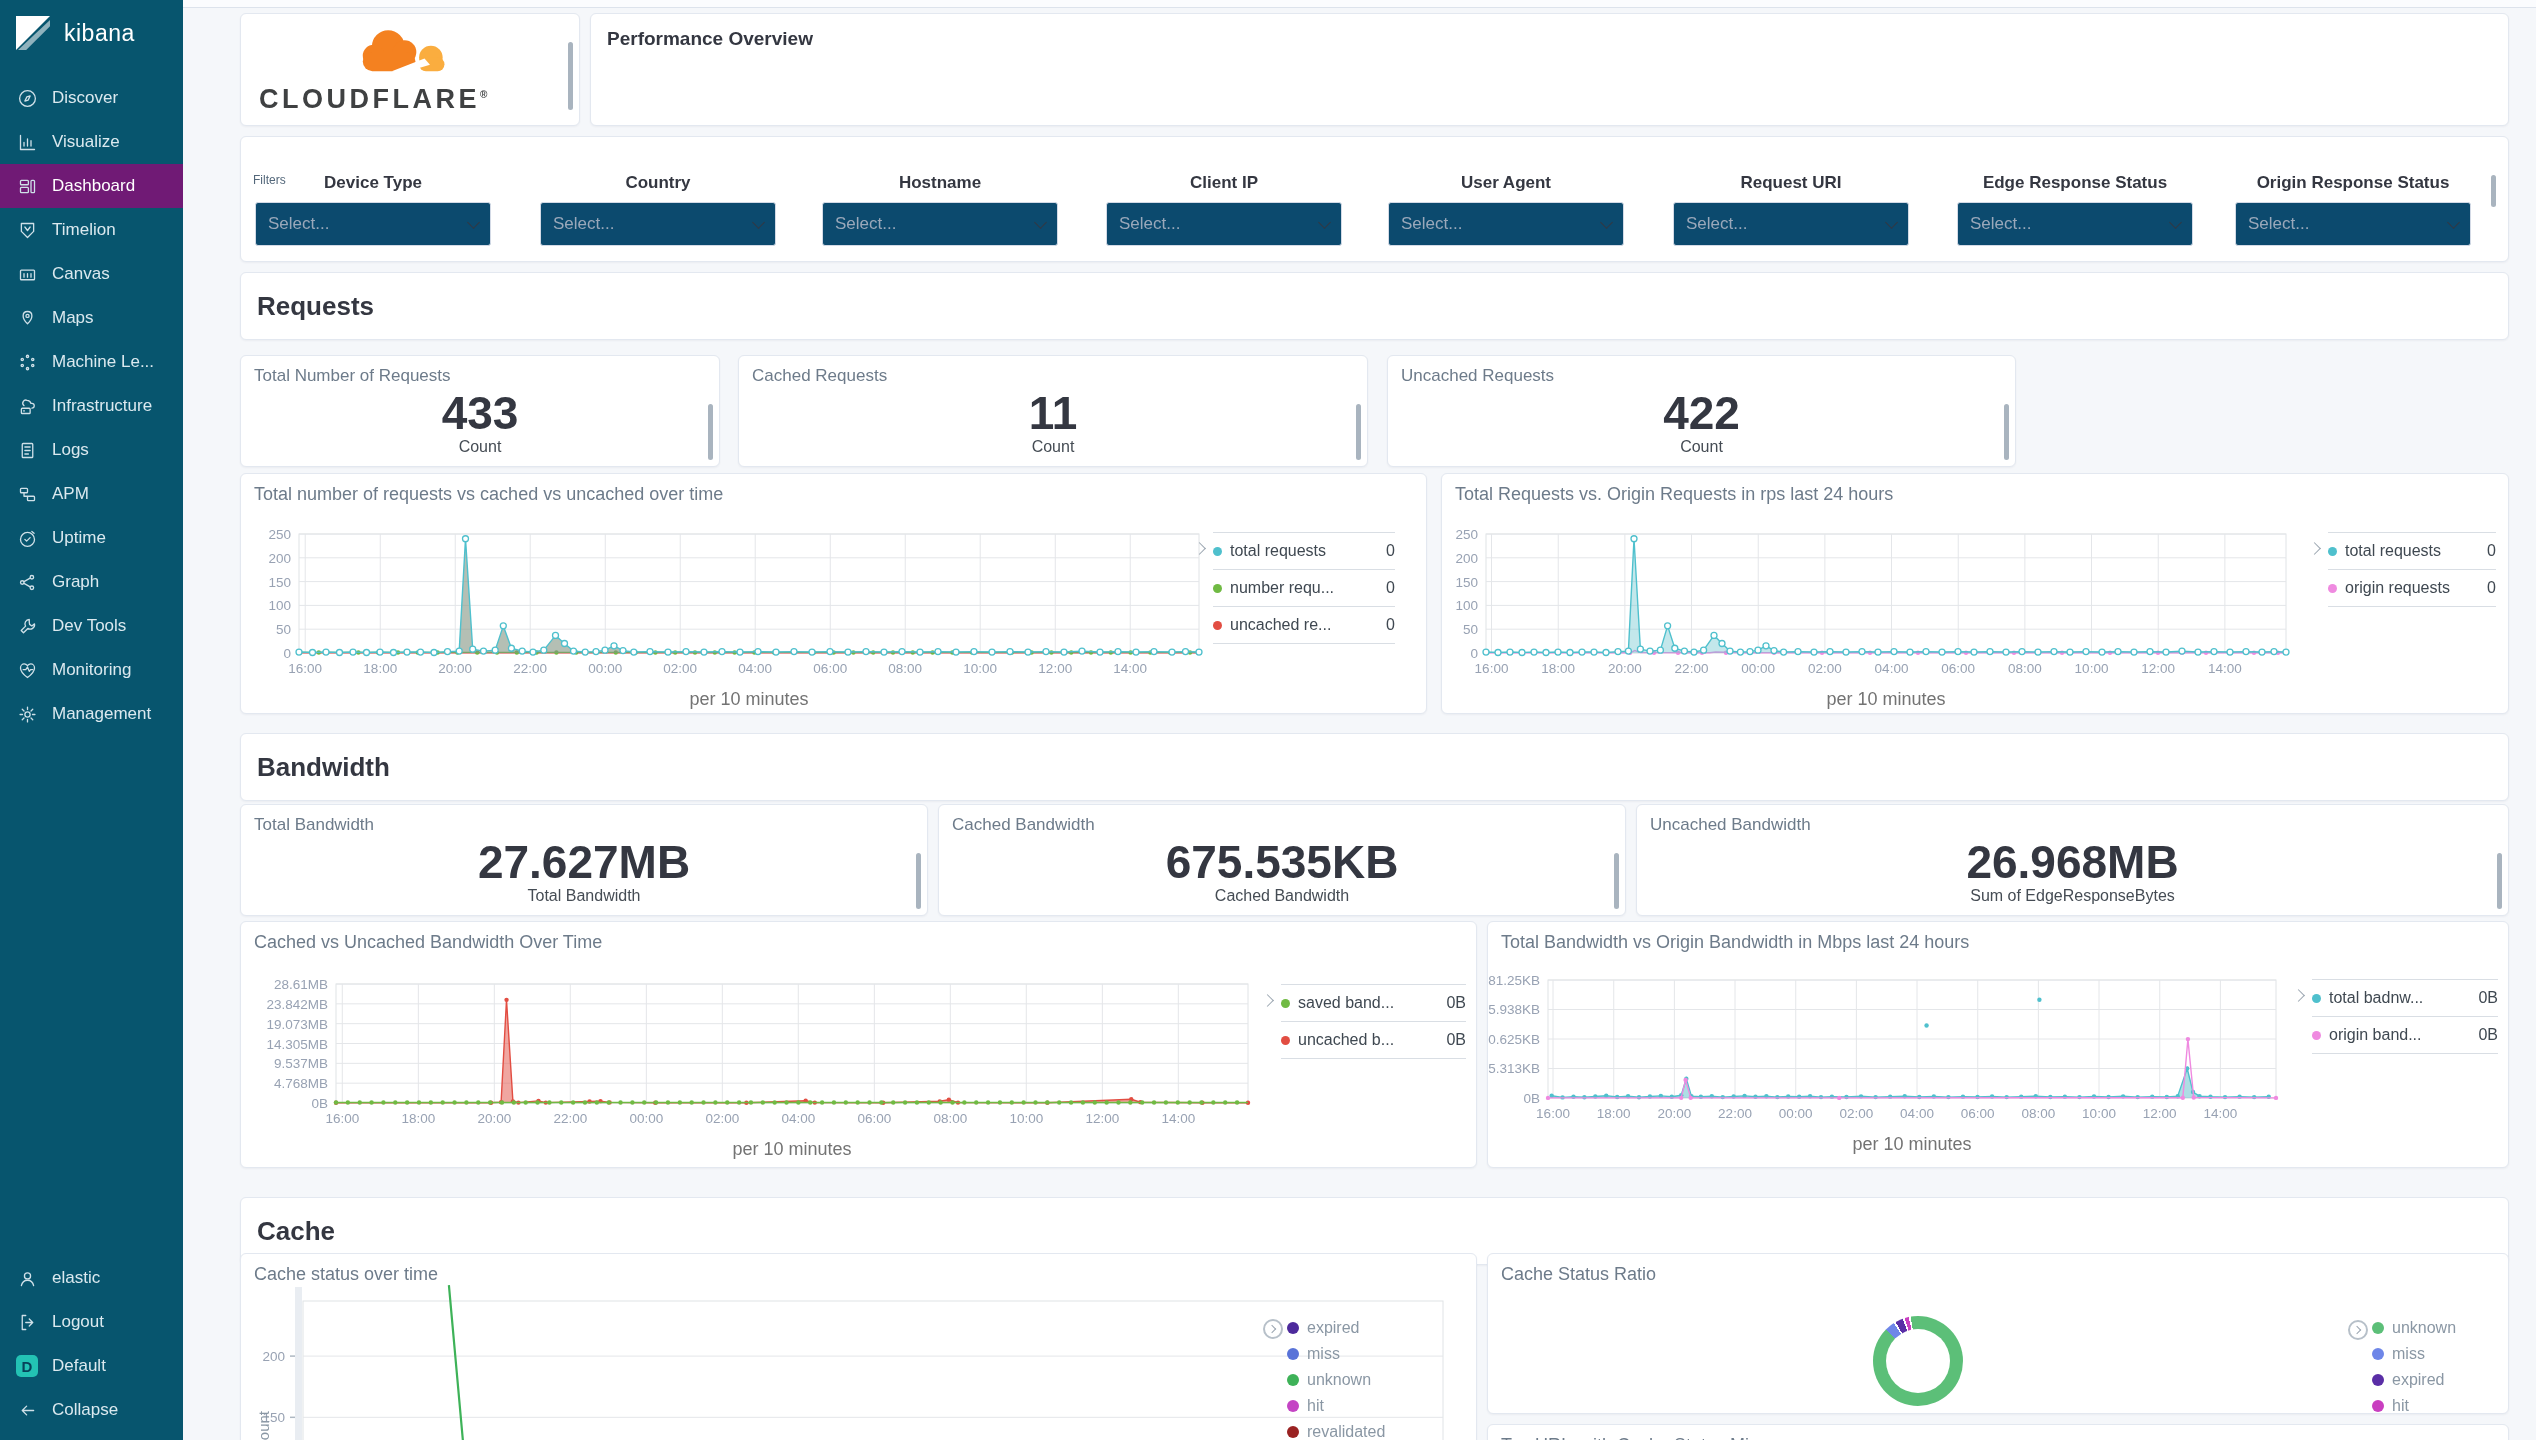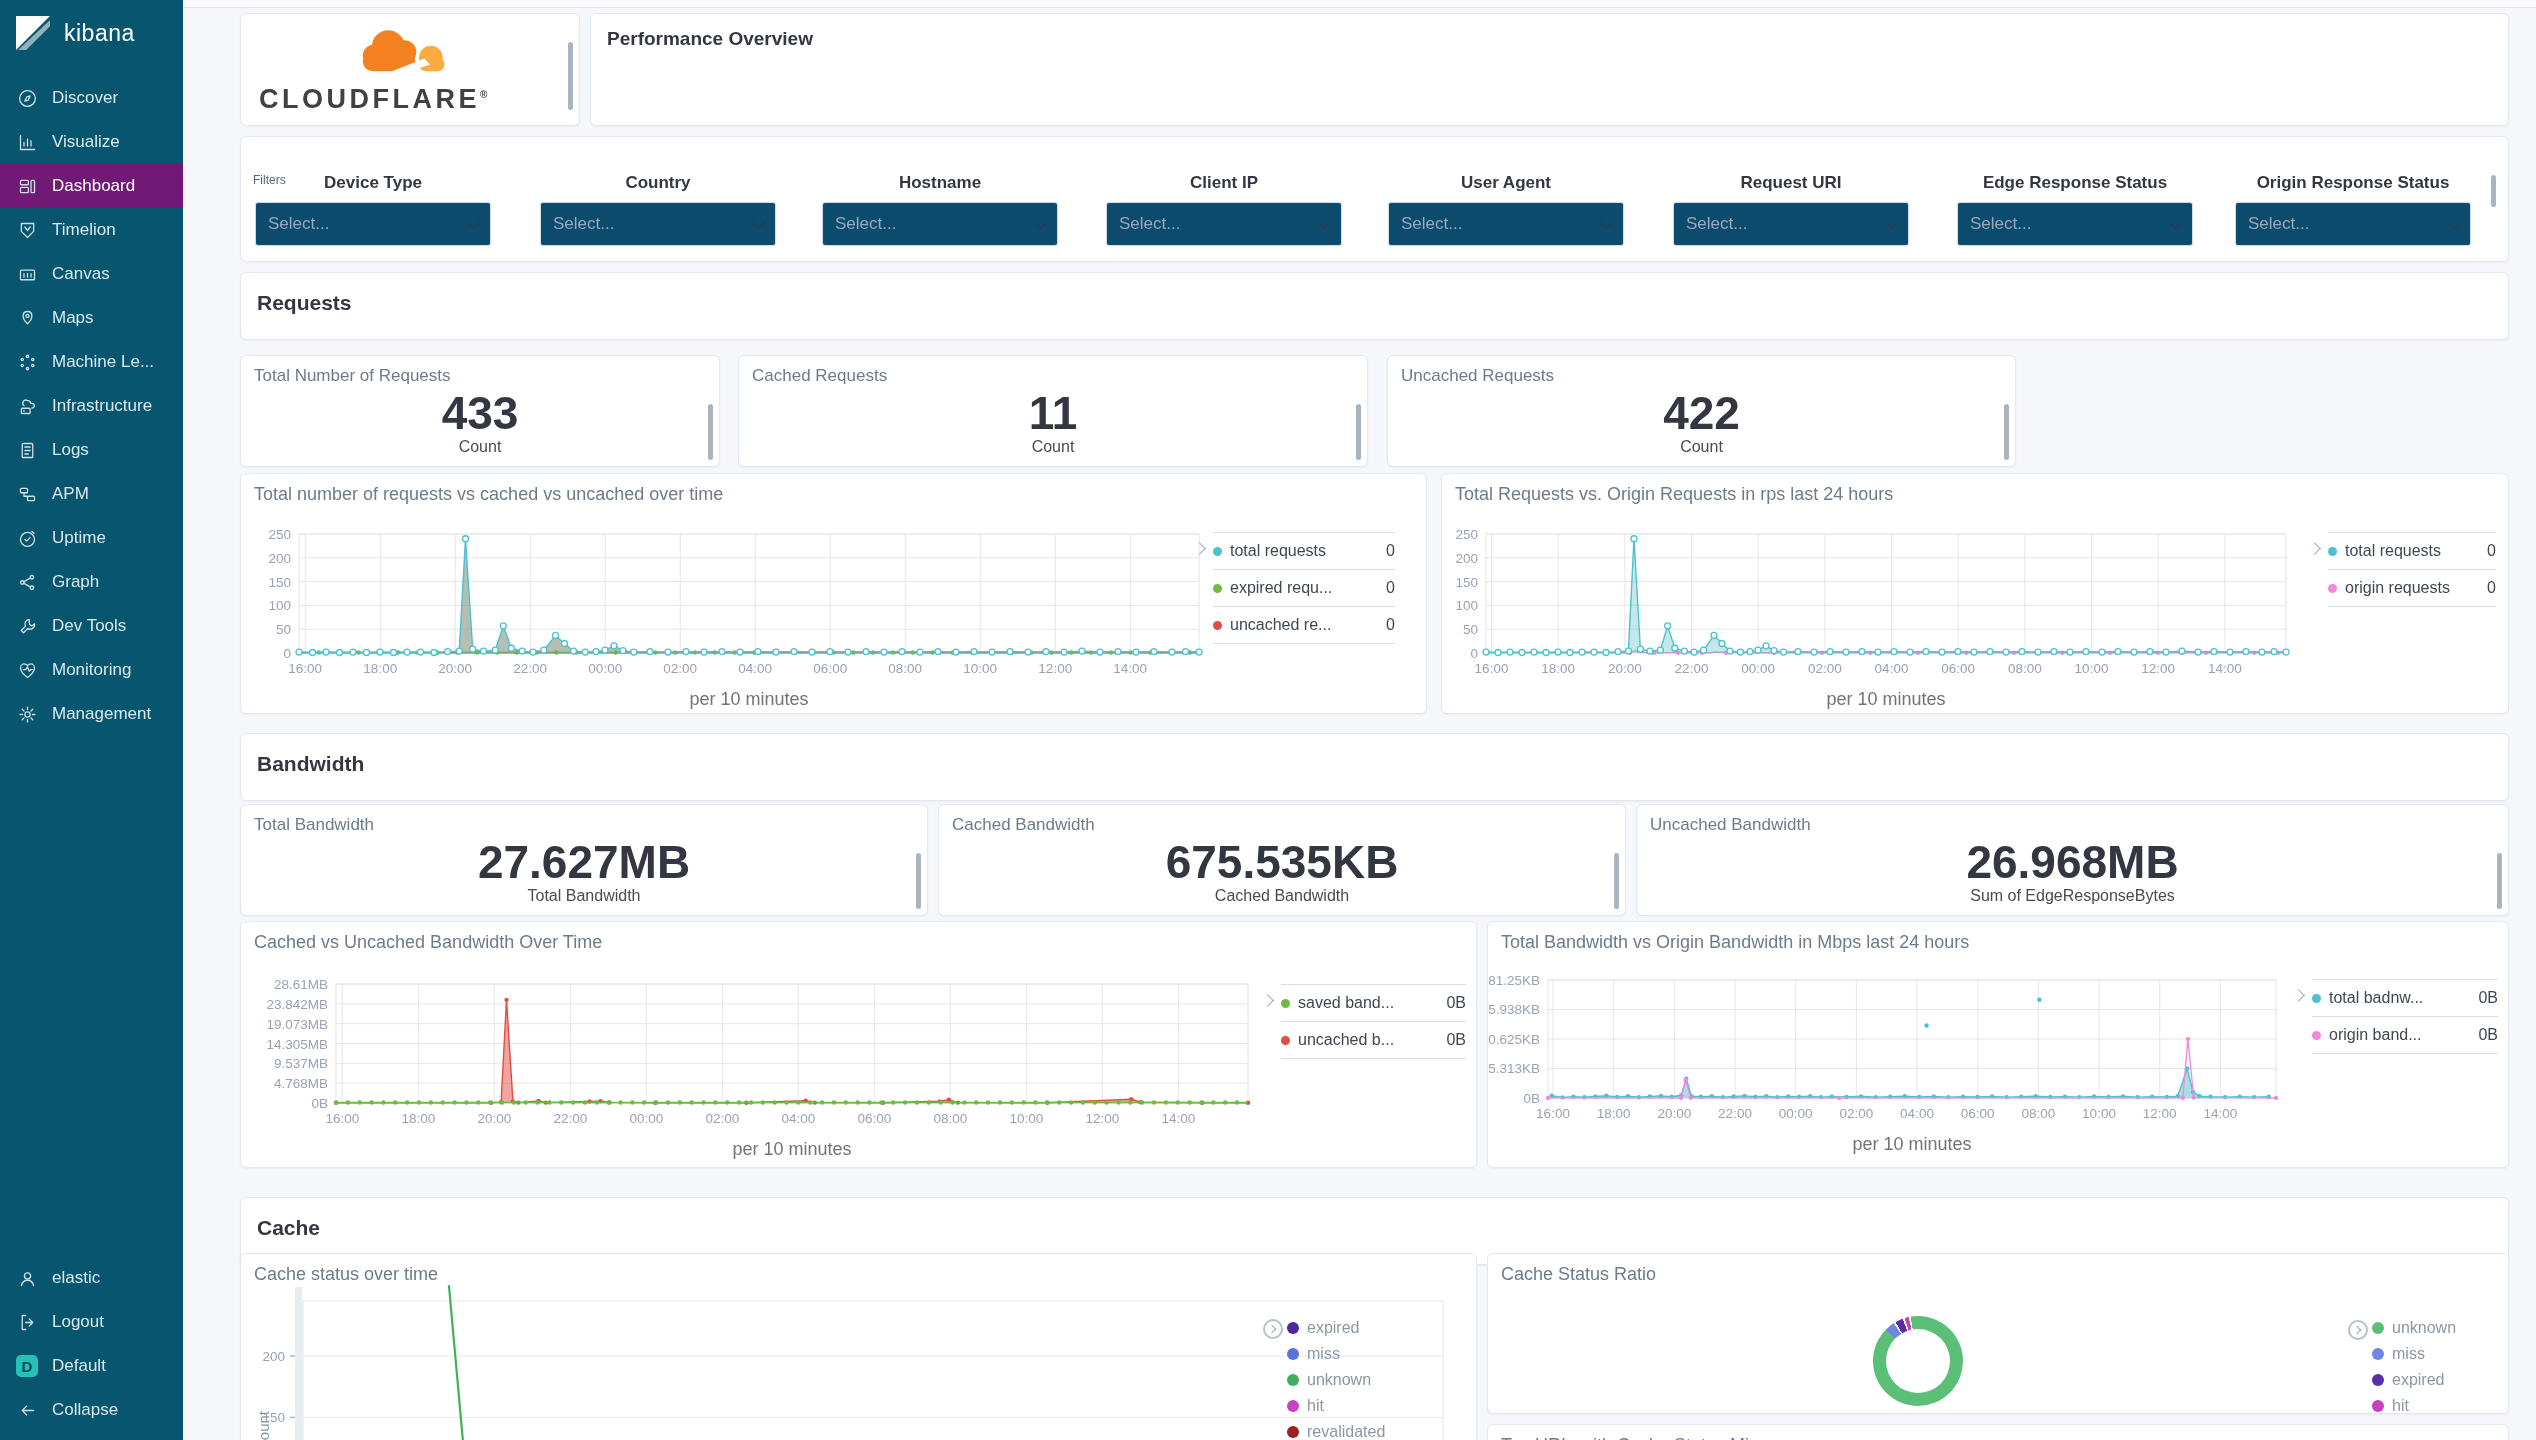--- a/index.html
+++ b/index.html
@@ -18,21 +18,21 @@
             color:#dbe9ef;font-size:17px;}
   .nav-item.selected{background:#701a75;color:#fff;}
   .nav-item svg{width:21px;height:21px;stroke:#cfe0e8;fill:none;stroke-width:1.5;stroke-linecap:round;stroke-linejoin:round;flex:0 0 auto;}
   .space-badge{width:22px;height:22px;border-radius:5px;background:#23c2b4;color:#07425a;font-weight:700;
                font-size:15px;display:flex;align-items:center;justify-content:center;flex:0 0 auto;margin-left:-1px;}
   
   .content{position:absolute;left:183px;top:0;width:2353px;height:1440px;}
   .topstrip{position:absolute;left:0;top:0;width:100%;height:7px;background:#fbfcfe;border-bottom:1px solid #dde3ec;}
   .panel{position:absolute;background:#fff;border:1px solid #e3e8f0;border-radius:6px;box-shadow:0 1px 2px rgba(32,44,70,.05);}
   .panel-title{position:absolute;left:13px;top:10px;font-size:18px;color:#6d7b8a;white-space:nowrap;}
-  .section-title{position:absolute;left:16px;top:18px;font-size:21px;font-weight:700;color:#343741;}
+  .section-title{position:absolute;left:16px;top:18px;font-size:26px;font-weight:700;color:#343741;}
   .hdr-title{position:absolute;left:16px;top:14px;font-size:19px;font-weight:700;color:#343741;}
   .scroll-handle{position:absolute;width:5px;border-radius:3px;background:#a9b4bf;}
   
   .cf-word{position:absolute;left:18px;top:70px;font-size:27px;font-weight:800;color:#3f4142;letter-spacing:3.5px;white-space:nowrap;}
   .cf-word sup{font-size:10px;letter-spacing:0;}
   
   .filters-label{position:absolute;left:12px;top:8px;font-size:12px;color:#53677a;margin-top:28px;}
   .filter-group{position:absolute;top:36px;width:236px;text-align:center;}
   .filter-label{font-size:17px;font-weight:700;color:#343741;margin-bottom:9px;}
   .filter-select{height:42px;border:1px solid #d3dae6;background:#0c4a6e;border-radius:3px;display:flex;
@@ -489,21 +489,21 @@
       <div class="xlabel" style="left: 58px; top: 215px; width: 900px;">per 10 minutes</div>
       <div class="chev" style="left: 954px; top: 70px;"></div>
       <div class="lg-table" style="left: 972px; top: 58px; width: 182px;">
         <div class="lg-row">
           <span class="lg-dot" style="background: rgb(79, 192, 205);"></span>
           <span class="lg-label">total requests</span>
           <span class="lg-val">0</span>
         </div>
         <div class="lg-row">
           <span class="lg-dot" style="background: rgb(112, 186, 67);"></span>
-          <span class="lg-label">expired requ...</span>
+          <span class="lg-label">number requ...</span>
           <span class="lg-val">0</span>
         </div>
         <div class="lg-row last">
           <span class="lg-dot" style="background: rgb(226, 77, 66);"></span>
           <span class="lg-label">uncached re...</span>
           <span class="lg-val">0</span>
         </div>
       </div>
     </section>
   <section class="panel" id="chart-requests_vs_origin" style="left:1258px;top:473px;width:1066px;height:239px;">

